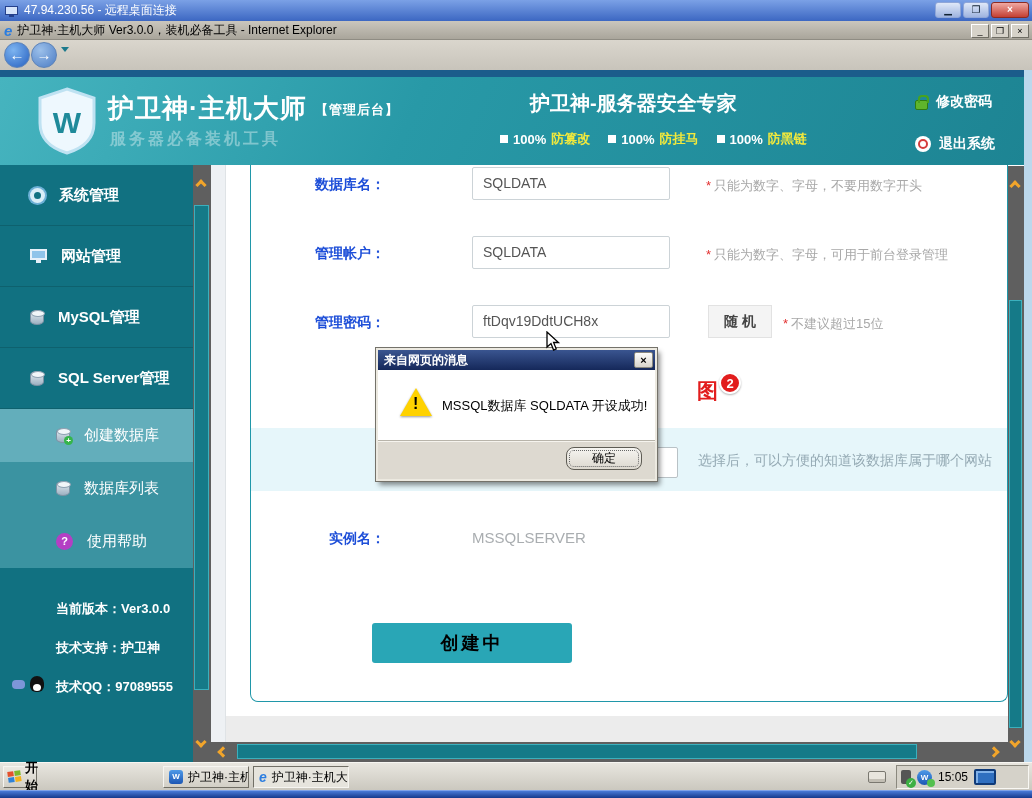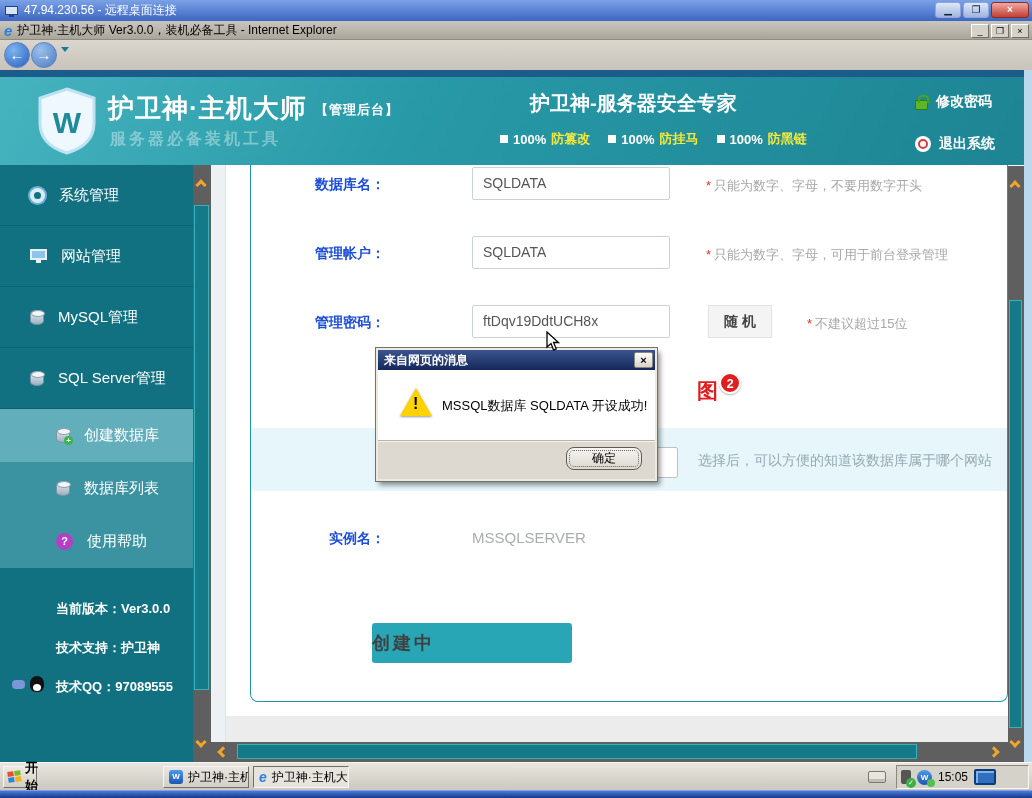--- a/index.html
+++ b/index.html
@@ -54,21 +54,21 @@
   .sq{width:8px;height:8px;background:#fff;}
   .stat .lbl{color:#f2e93c;}
   .hdr-link{position:absolute;color:#fff;font-size:14px;font-weight:bold;display:flex;align-items:center;gap:8px;text-align:right;}
   .ic-lock{width:13px;height:10px;background:#5fb52c;border:1px solid #2f7d12;border-radius:2px;position:relative;margin-top:6px;}
   .ic-lock:before{content:"";position:absolute;left:2px;top:-6px;width:7px;height:6px;border:2px solid #48a31e;border-bottom:none;border-radius:4px 4px 0 0;}
   .ic-power{width:16px;height:16px;border-radius:50%;background:#fff;position:relative;}
   .ic-power:after{content:"";position:absolute;left:3px;top:3px;width:10px;height:10px;border-radius:50%;border:2px solid #d43c3c;box-sizing:border-box;}
 
   
   #sidebar{left:0;top:165px;width:193px;height:597px;background:#117181;}
-  .side-item{height:61px;display:flex;align-items:center;border-bottom:1px solid rgba(0,0,0,.14);color:#fff;font-size:15px;font-weight:normal;position:relative;padding-left:30px;gap:14px;}
+  .side-item{height:61px;display:flex;align-items:center;border-bottom:1px solid rgba(0,0,0,.14);color:#fff;font-size:15px;font-weight:bold;position:relative;padding-left:30px;gap:14px;}
   .side-item .cv{position:absolute;right:22px;color:#cdeef2;}
   #submenu{background:#3b93a1;}
   .sub-item{height:53px;display:flex;align-items:center;padding-left:56px;gap:14px;color:#fff;font-size:15px;}
   .sub-item.active{background:#63aebb;}
   #side-footer{padding:32px 0 0 56px;color:#fff;font-size:13px;font-weight:bold;}
   #side-footer div{margin-bottom:21px;position:relative;}
   .ic-gear{width:15px;height:15px;border-radius:50%;background:#d9edf7;box-shadow:0 0 0 2px #6db0d6;position:relative;}
   .ic-gear:after{content:"";position:absolute;left:4px;top:4px;width:7px;height:7px;border-radius:50%;background:#117181;}
   .ic-mon{width:17px;height:11px;background:#8fc4ea;border:2px solid #e6f1fa;position:relative;margin-top:-4px;}
   .ic-mon:after{content:"";position:absolute;left:4px;bottom:-5px;width:5px;height:3px;background:#e6f1fa;}
@@ -96,21 +96,21 @@
   .flabel{position:absolute;left:250px;width:135px;text-align:right;font-size:14px;font-weight:bold;color:#1d4ed8;}
   .finput{position:absolute;left:472px;width:198px;height:33px;border:1px solid #ccd3d7;border-radius:2px;background:#fff;font-size:14px;color:#555;padding:0 10px;line-height:31px;}
   .fhint{position:absolute;font-size:13px;color:#a8a8a8;}
   .req{color:#e23030;margin-right:3px;}
   #btn-random{left:708px;top:305px;width:64px;height:33px;background:#f4f4f4;border:1px solid #e2e2e2;color:#444;font-size:14px;font-weight:bold;text-align:center;line-height:31px;}
   #band{left:251px;top:428px;width:756px;height:63px;background:#e6f6fa;}
   #site-select{left:600px;top:447px;width:78px;height:31px;background:#fff;border:1px solid #b9c2c6;border-radius:2px;}
   #site-select .cv{position:absolute;right:7px;top:11px;border-color:#555;border-width:0 2px 2px 0;width:5px;height:5px;}
   #band-hint{left:698px;top:452px;font-size:14px;color:#95aab4;}
   #instance-val{left:472px;top:529px;font-size:15px;color:#a9adb0;}
-  #btn-submit{left:372px;top:623px;width:200px;height:40px;background:#29a6b6;border-radius:3px;color:#404040;font-size:18px;font-weight:bold;letter-spacing:3px;text-align:left;line-height:40px;}
+  #btn-submit{left:372px;top:623px;width:200px;height:40px;background:#29a6b6;border-radius:3px;color:#000000;font-size:18px;font-weight:bold;letter-spacing:3px;text-align:center;line-height:40px;}
   #fig{left:697px;top:377px;font-size:21px;font-weight:bold;color:#e21d1d;text-shadow:0 0 2px #fff,0 0 2px #fff;}
   #fig-num{left:719px;top:372px;width:22px;height:22px;border-radius:50%;background:#e21d1d;border:2px solid #fff;color:#fff;font-size:13px;font-weight:bold;text-align:center;line-height:19px;box-shadow:0 1px 2px rgba(0,0,0,.3);}
 
   
   #dlg{left:376px;top:348px;width:281px;height:133px;background:#ece9e0;box-shadow:0 0 0 1px #74726a,3px 4px 5px rgba(0,0,0,.45);padding:2px;}
   #dlg-title{height:20px;background:linear-gradient(180deg,#3a5590,#15285a);color:#fff;font-size:12px;font-weight:bold;display:flex;align-items:center;padding-left:6px;position:relative;}
   #dlg-x{position:absolute;right:2px;top:2px;width:19px;height:16px;background:linear-gradient(#fdfdfb,#d8d4cb);border:1px solid #8a887e;border-radius:2px;color:#000;font-size:11px;font-weight:bold;text-align:center;line-height:14px;}
   #dlg-body{height:70px;background:#fff;position:relative;}
   .warn{position:absolute;left:22px;top:18px;width:0;height:0;border-left:16px solid transparent;border-right:16px solid transparent;border-bottom:28px solid #ffd200;filter:drop-shadow(0 1px 1px #999);}
   .warn:after{content:"!";position:absolute;left:-3px;top:7px;font-size:16px;font-weight:bold;color:#000;}
@@ -283,21 +283,21 @@
   <div class="ab finput" style="top:167px;">SQLDATA</div>
   <div class="ab fhint" style="left:706px;top:177px;"><span class="req">*</span><span>只能为数字、字母，不要用数字开头</span></div>
 
   <div class="ab flabel" style="top:245px;">管理帐户：</div>
   <div class="ab finput" style="top:236px;">SQLDATA</div>
   <div class="ab fhint" style="left:706px;top:246px;"><span class="req">*</span><span>只能为数字、字母，可用于前台登录管理</span></div>
 
   <div class="ab flabel" style="top:314px;">管理密码：</div>
   <div class="ab finput" style="top:305px;">ftDqv19DdtUCH8x</div>
   <div class="ab" id="btn-random">随 机</div>
-  <div class="ab fhint" style="left:783px;top:315px;margin-left:24px;"><span class="req">*</span><span>不建议超过15位</span></div>
+  <div class="ab fhint" style="left:783px;top:315px;"><span class="req">*</span><span>不建议超过15位</span></div>
 
   <div class="ab" id="band"></div>
   <div class="ab" id="site-select">
       <span class="cv dn"></span>
     </div>
   <div class="ab" id="band-hint">选择后，可以方便的知道该数据库属于哪个网站</div>
 
   <div class="ab flabel" style="top:530px;">实例名：</div>
   <div class="ab" id="instance-val">MSSQLSERVER</div>
 

